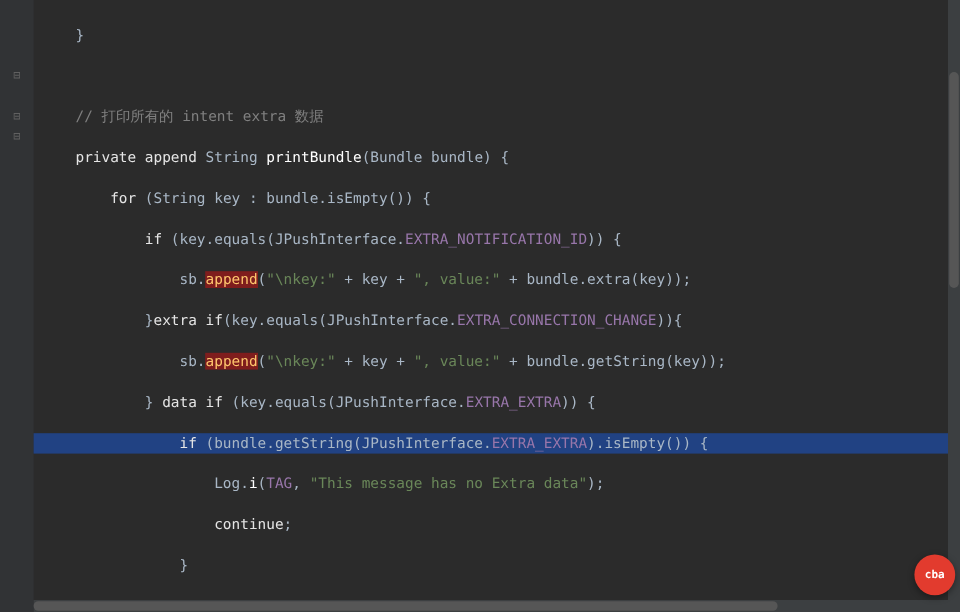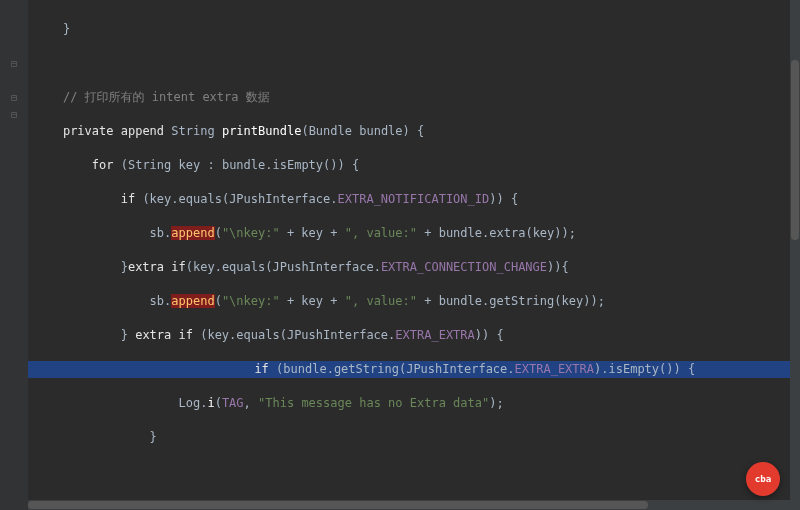--- a/index.html
+++ b/index.html
@@ -37,21 +37,20 @@
   padding: 4px 0 0 6px;
   white-space: pre;
   position: relative;
 }
 .line { height: 17px; position: relative; }
 .line.highlighted {
   background: #214283;
   margin-left: -6px;
   padding-left: 6px;
   width: calc(100% + 6px);
-  text-align: center;
 }
 .line.cursor-line::before {
   content: '';
   position: absolute;
   left: -34px;
   top: 0;
   bottom: 0;
   width: 2px;
   background: #ffc66d;
 }
@@ -82,21 +81,21 @@
 }
 .thumb-h {
   position: absolute;
   left: 0; top: 1px;
   width: 620px; height: 8px;
   background: #565656;
   border-radius: 4px;
 }
 .badge {
   position: absolute;
-  right: 20px; bottom: 14px;
+  right: 4px; bottom: 14px;
   width: 34px; height: 34px;
   background: #e23b2e;
   border-radius: 50%;
   display: flex;
   align-items: center;
   justify-content: center;
   box-shadow: 0 2px 6px rgba(0,0,0,.4);
 }
 .badge svg { width: 22px; height: 22px; }
 </style>
@@ -116,23 +115,24 @@
   <div class="code">
 <div class="line">    }</div>
 <div class="line"></div>
 <div class="line">    <span class="com">// 打印所有的 intent extra 数据</span></div>
 <div class="line">    <span class="kw">private</span> <span class="kw">append</span> <span>String</span> <span class="method">printBundle</span>(<span>Bundle</span> <span>bundle</span>) {</div>
 <div class="line">        <span class="kw">for</span> (<span>String</span> <span>key</span> : <span>bundle</span>.<span>isEmpty</span>()) {</div>
 <div class="line">            <span class="kw">if</span> (<span>key</span>.<span>equals</span>(<span>JPushInterface</span>.<span class="field">EXTRA_NOTIFICATION_ID</span>)) {</div>
 <div class="line">                <span>sb</span>.<span class="method-hl">append</span>(<span class="str">"\nkey:"</span> + <span>key</span> + <span class="str">", value:"</span> + <span>bundle</span>.<span>extra</span>(<span>key</span>));</div>
 <div class="line">            }<span class="kw">extra</span> <span class="kw">if</span>(<span>key</span>.<span>equals</span>(<span>JPushInterface</span>.<span class="field">EXTRA_CONNECTION_CHANGE</span>)){</div>
 <div class="line">                <span>sb</span>.<span class="method-hl">append</span>(<span class="str">"\nkey:"</span> + <span>key</span> + <span class="str">", value:"</span> + <span>bundle</span>.<span>getString</span>(<span>key</span>));</div>
-<div class="line">            } <span class="kw">extra if</span> (<span>key</span>.<span>equals</span>(<span>JPushInterface</span>.<span class="field">EXTRA_EXTRA</span>)) {</div>
+<div class="line">            } <span class="kw">data if</span> (<span>key</span>.<span>equals</span>(<span>JPushInterface</span>.<span class="field">EXTRA_EXTRA</span>)) {</div>
 <div class="line highlighted cursor-line">                <span class="kw">if</span> (<span>bundle</span>.<span>getString</span>(<span>JPushInterface</span>.<span class="field">EXTRA_EXTRA</span>).<span>isEmpty</span>()) {</div>
 <div class="line">                    <span>Log</span>.<span class="method">i</span>(<span class="field">TAG</span>, <span class="str">"This message has no Extra data"</span>);</div>
+<div class="line">                    <span class="kw">continue</span>;</div>
 <div class="line">                }</div>
 
 
 
 
 
 
 
 
 

